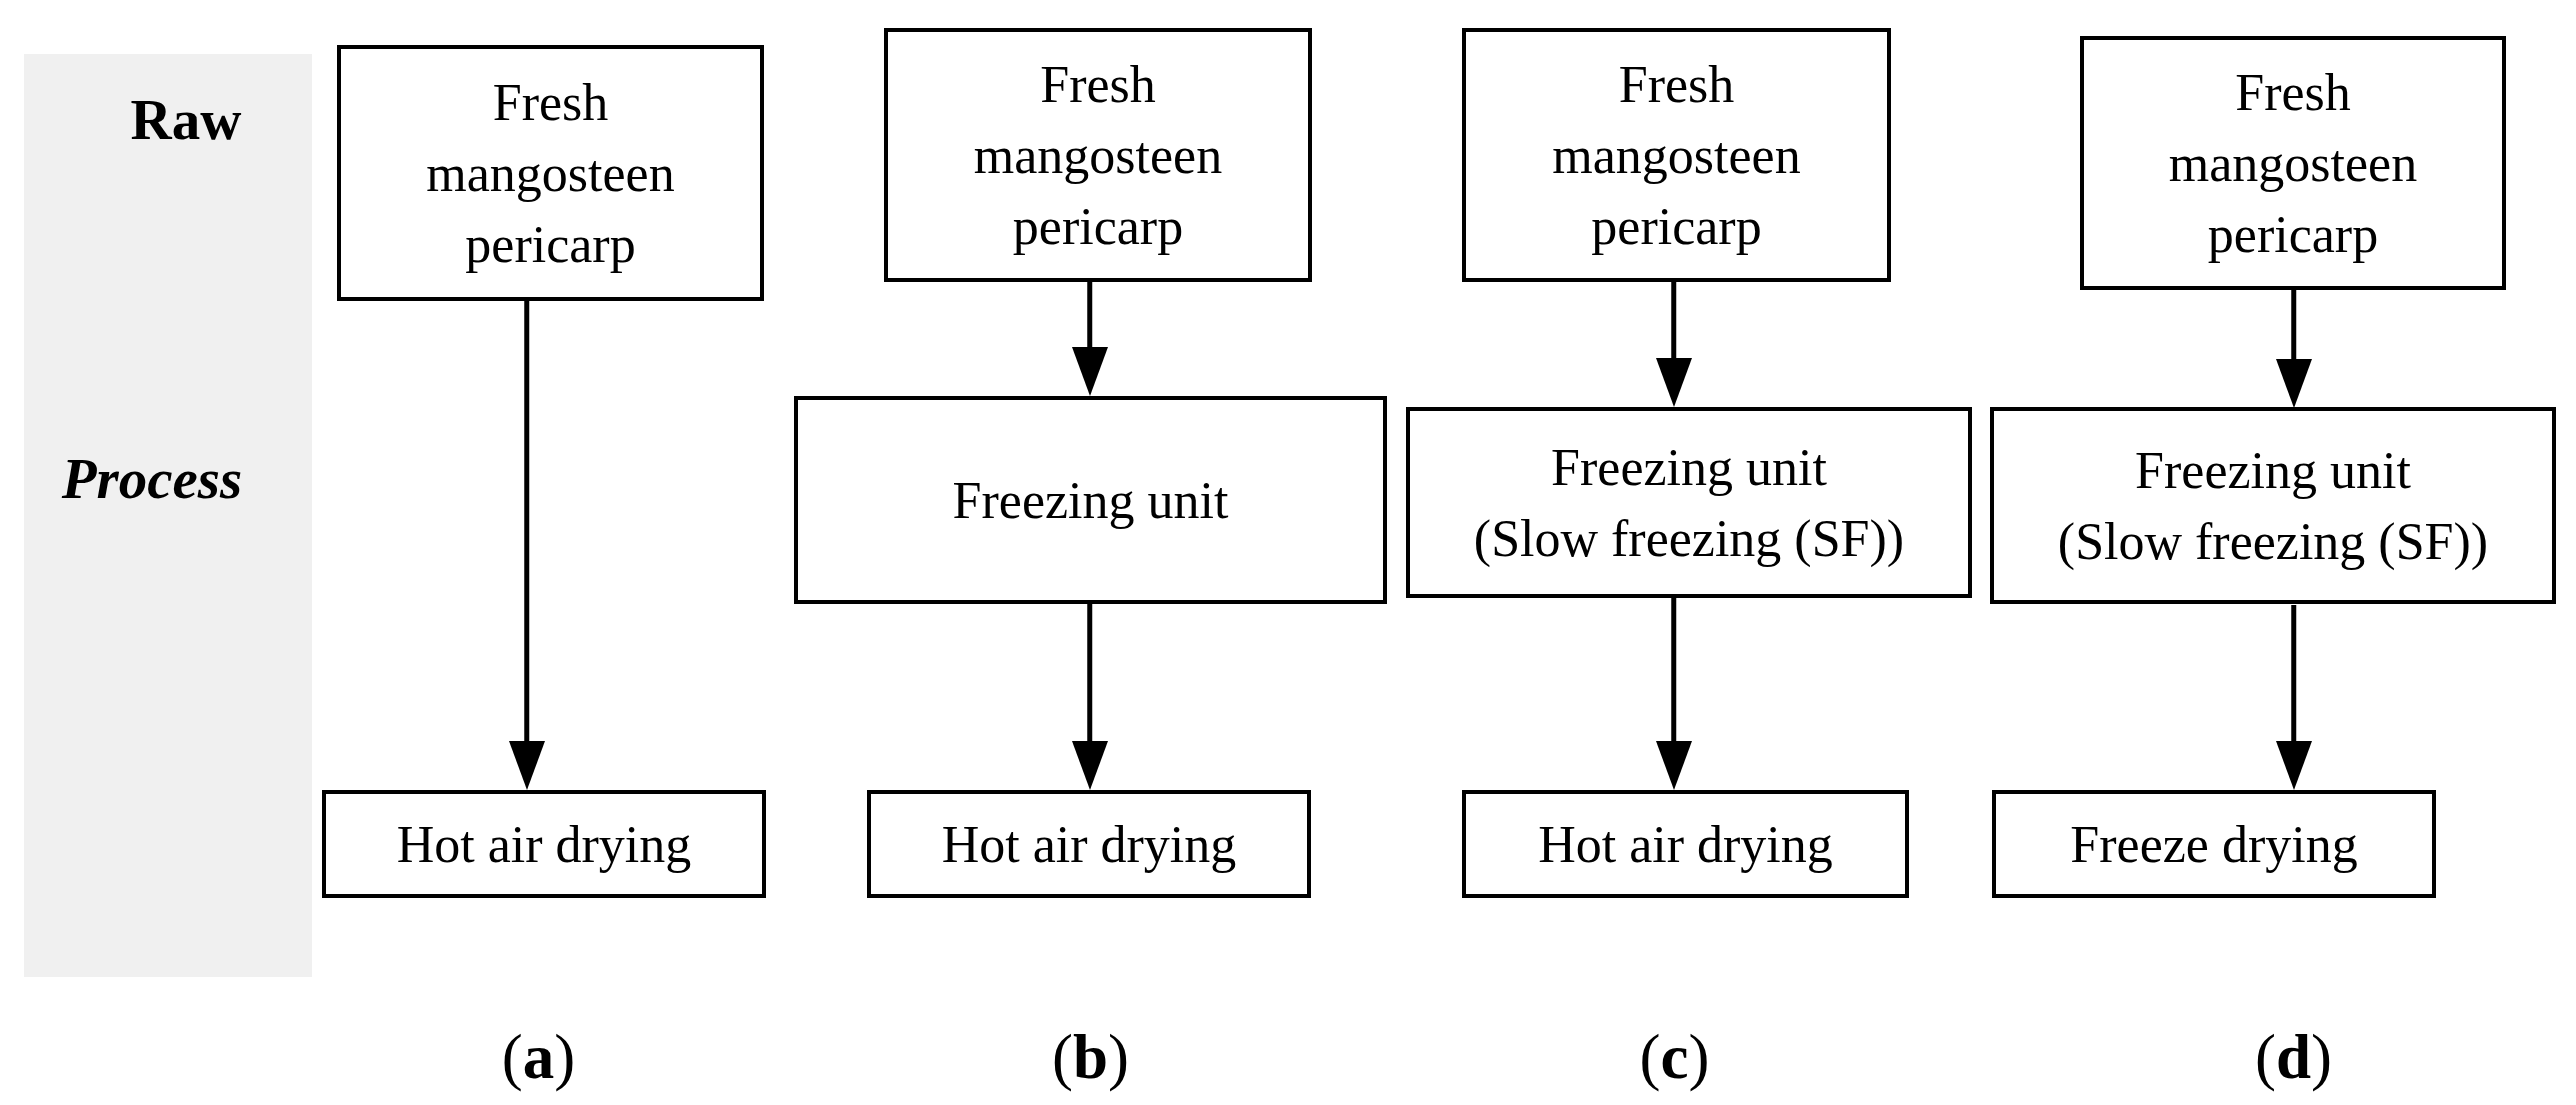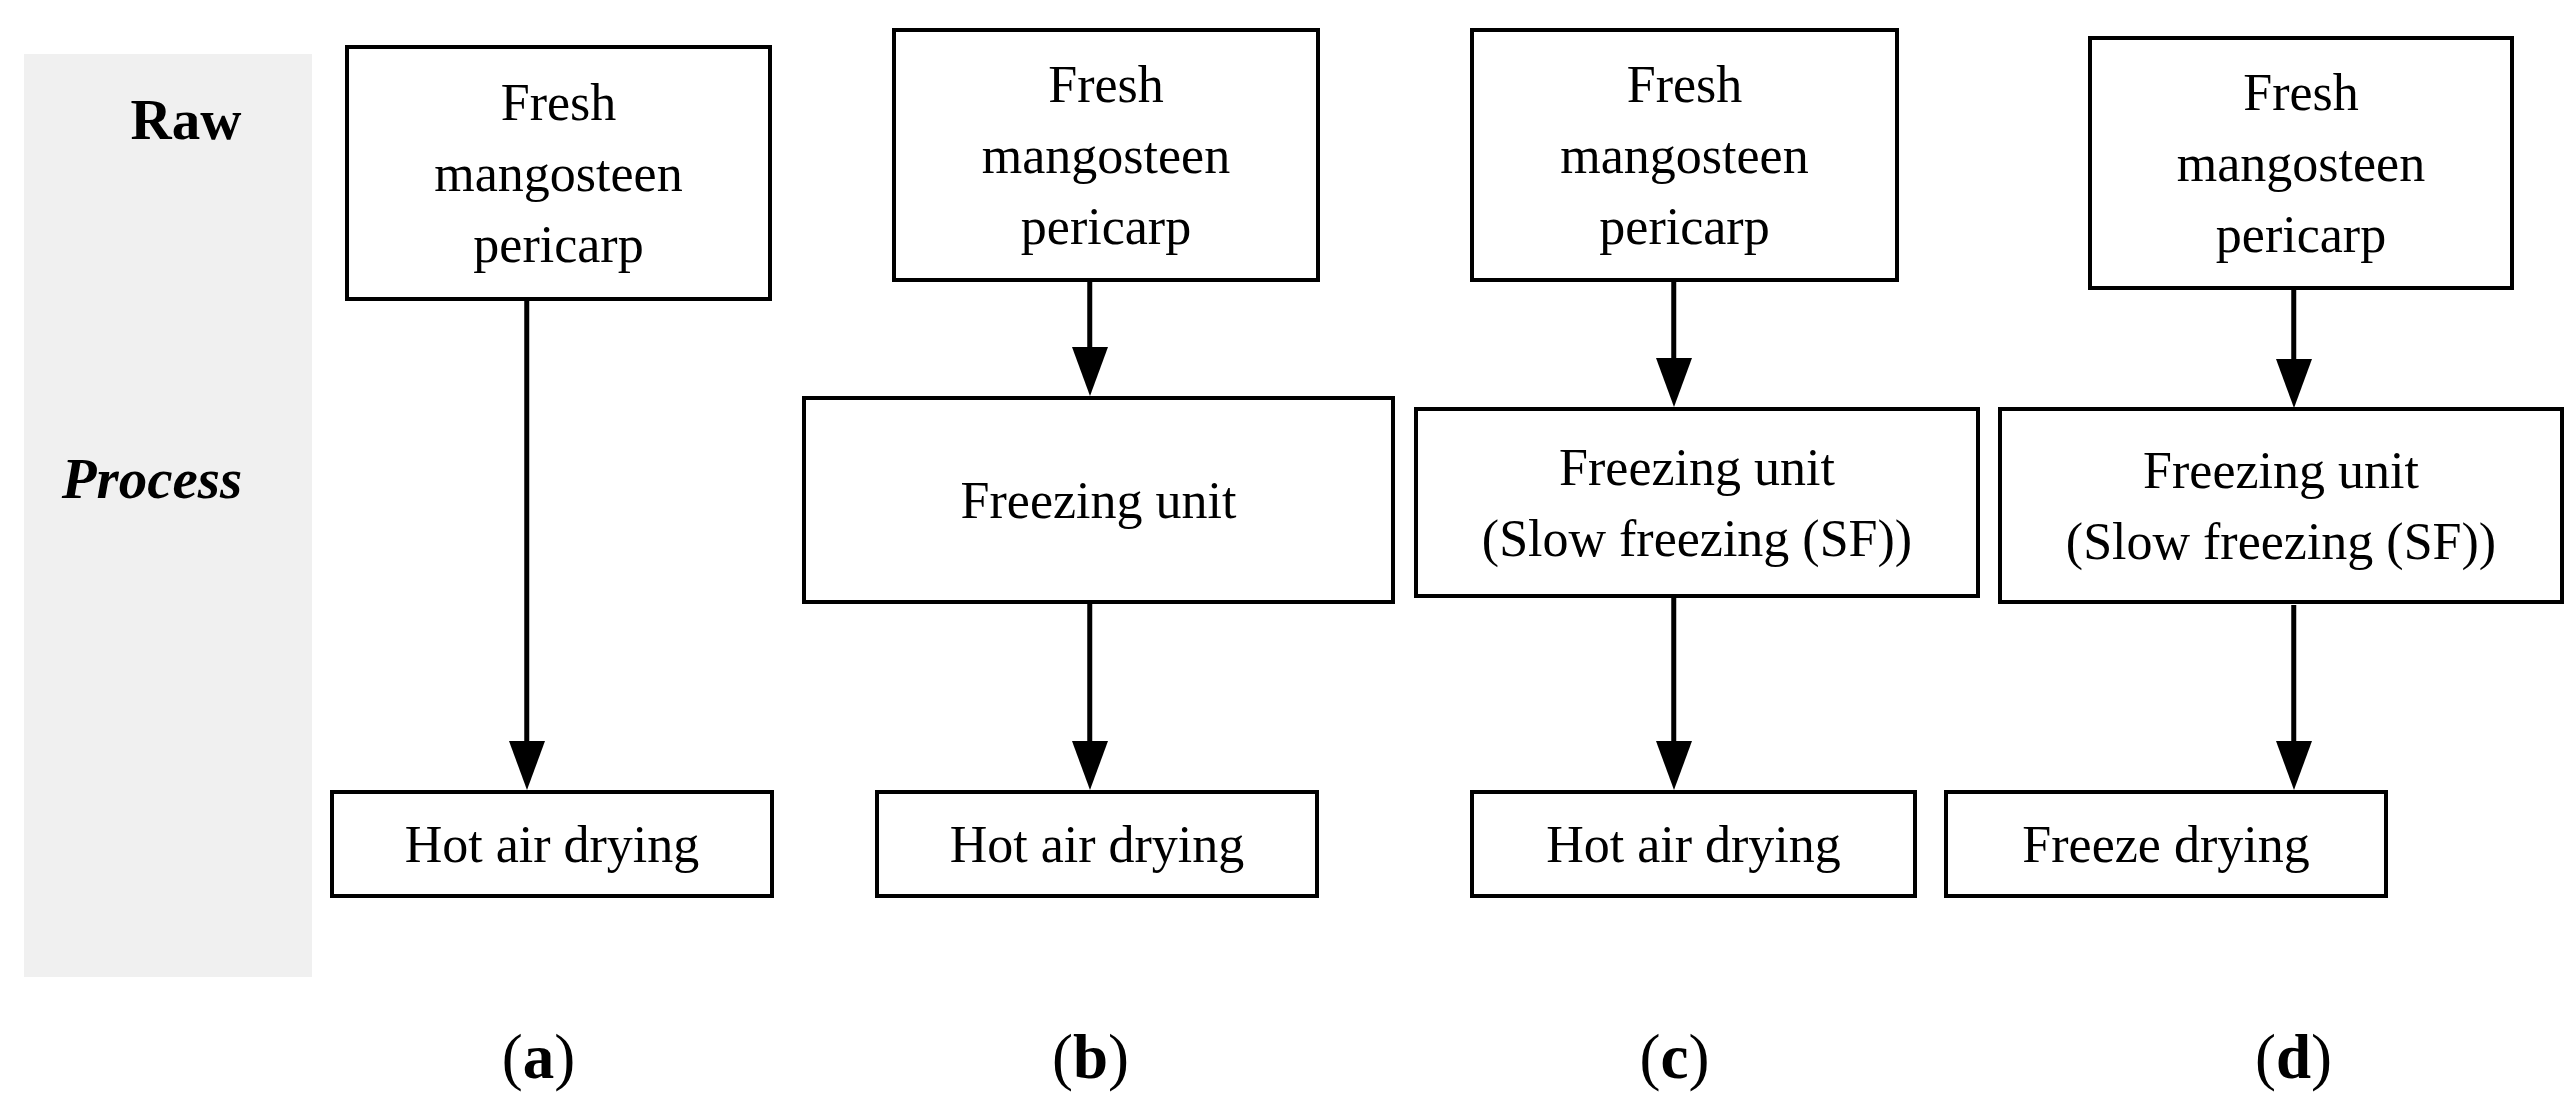--- a/index.html
+++ b/index.html
@@ -34,21 +34,20 @@
     background: #ffffff;
     border: 4.7px solid #000000;
     box-sizing: border-box;
     display: flex;
     flex-direction: column;
     align-items: center;
     justify-content: center;
     text-align: center;
     font-size: 52px;
     line-height: 71px;
-    margin-left: 8px;
   }
   .fbox .ln { white-space: nowrap; }
 
   
   .arrow { width: 47px; }
   .arrow .shaft {
     position: absolute;
     top: 0;
     bottom: 39px;
     left: 50%;
@@ -181,20 +180,20 @@
 <div class="abs fbox" style="left:1990px; top:407px; width:566px; height:197px;">
   <div class="ln">Freezing unit</div>
   <div class="ln">(Slow freezing (SF))</div>
 </div>
 
 <div class="abs arrow" style="left:2270px; top:605px; height:185px;">
   <div class="shaft"></div>
   <div class="head"></div>
 </div>
 
-<div class="abs fbox" style="left:1936px; top:790px; width:444px; height:108px;">
+<div class="abs fbox" style="left:1992px; top:790px; width:444px; height:108px;">
   <div class="ln">Freeze drying</div>
 </div>
 
 <div class="abs caption" style="left:2175px; top:1014px;">
   <span>(</span><span class="letter">d</span><span>)</span>
 </div>
 
 
 </body></html>

